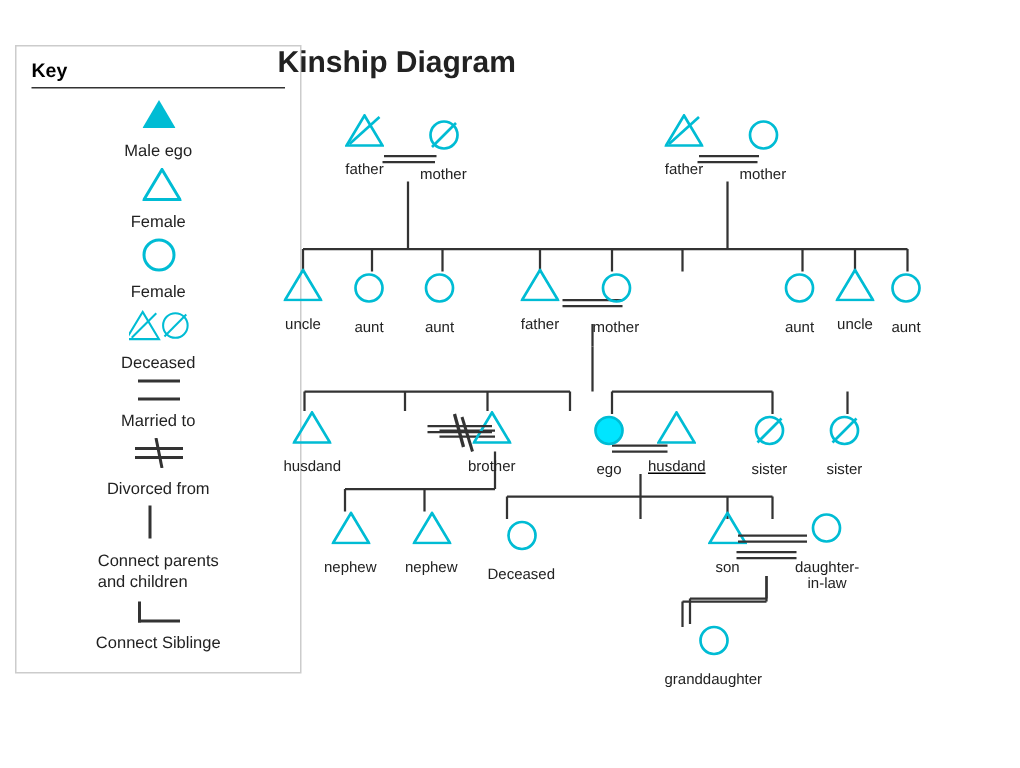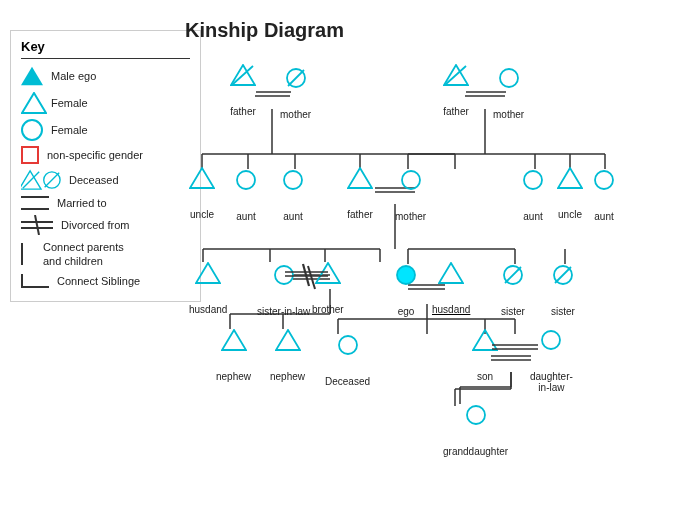--- a/index.html
+++ b/index.html
@@ -28,20 +28,21 @@
       font-weight: bold;
       margin-bottom: 6px;
       padding-bottom: 4px;
       border-bottom: 1px solid #333;
     }
     .key-item {
       display: flex;
       align-items: center;
       margin: 5px 0;
       gap: 8px;
+      flex-direction: column;
     }
     .key-label {
       font-size: 11px;
       color: #222;
     }
 
     
     .sym-male-ego {
       width: 22px; height: 22px;
       position: relative; flex-shrink: 0;
@@ -111,21 +112,21 @@
       width: 28px; height: 14px;
       flex-shrink: 0;
       border-left: 2px solid #333;
       border-bottom: 2px solid #333;
     }
 
     
     .diagram-area {
       position: absolute;
       left: 175px;
-      top: 4px;
+      top: 16px;
       width: 505px;
       height: 388px;
     }
 
     .diagram-title {
       position: absolute;
       left: 10px;
       top: 15px;
       font-size: 20px;
       font-weight: bold;
@@ -141,21 +142,21 @@
       height: 512px;
       pointer-events: none;
     }
 
     
     .person {
       position: absolute;
       display: flex;
       flex-direction: column;
       align-items: center;
-      gap: 20px;
+      gap: 10px;
     }
     .person-label {
       font-size: 10px;
       color: #222;
       text-align: center;
       white-space: nowrap;
     }
   </style>
 </head>
 <body>
@@ -180,24 +181,20 @@
         </svg>
     </div>
     <span class="key-label">Female</span>
   </div>
 
   <div class="key-item">
     <div class="sym-circle"></div>
     <span class="key-label">Female</span>
   </div>
 
-  <div class="key-item">
-    <div class="sym-rect"></div>
-    <span class="key-label">non-specific gender</span>
-  </div>
 
   <div class="key-item">
     <div class="sym-deceased">
       <svg viewBox="0 0 44 22" width="44" height="22">
         <polygon points="10,1 22,21 -2,21" fill="none" stroke="#00bcd4" stroke-width="1.5"></polygon>
         <line x1="2" y1="20" x2="20" y2="2" stroke="#00bcd4" stroke-width="1.5"></line>
         <ellipse cx="34" cy="11" rx="9" ry="9" fill="none" stroke="#00bcd4" stroke-width="1.5"></ellipse>
         <line x1="26" y1="19" x2="42" y2="3" stroke="#00bcd4" stroke-width="1.5"></line>
       </svg>
     </div>
@@ -397,26 +394,20 @@
     <span class="person-label">aunt</span>
   </div>
 
   <div class="person" style="position:absolute;left:14px;top:258px;">
     <svg width="26" height="22" viewBox="0 0 26 22">
       <polygon points="13,1 25,21 1,21" fill="none" stroke="#00bcd4" stroke-width="1.8"></polygon>
     </svg>
     <span class="person-label">husdand</span>
   </div>
 
-  <div class="person" style="position:absolute;left:82px;top:260px;">
-    <svg width="22" height="22" viewBox="0 0 22 22">
-      <ellipse cx="11" cy="11" rx="9" ry="9" fill="none" stroke="#00bcd4" stroke-width="1.8"></ellipse>
-    </svg>
-    <span class="person-label">sister-in-law</span>
-  </div>
 
   <div class="person" style="position:absolute;left:137px;top:258px;">
     <svg width="26" height="22" viewBox="0 0 26 22">
       <polygon points="13,1 25,21 1,21" fill="none" stroke="#00bcd4" stroke-width="1.8"></polygon>
     </svg>
     <span class="person-label">brother</span>
   </div>
 
   <div class="person" style="position:absolute;left:220px;top:260px;">
     <svg width="22" height="22" viewBox="0 0 22 22">

